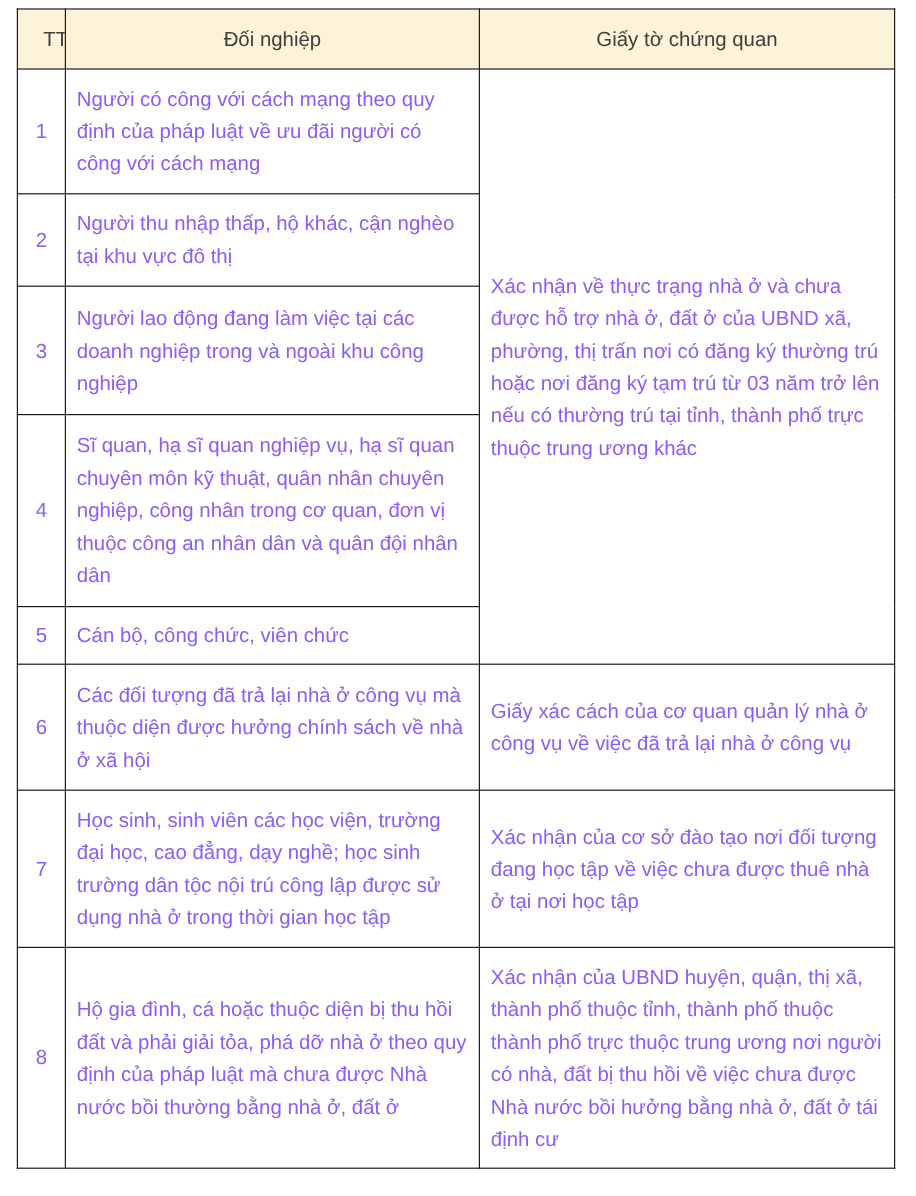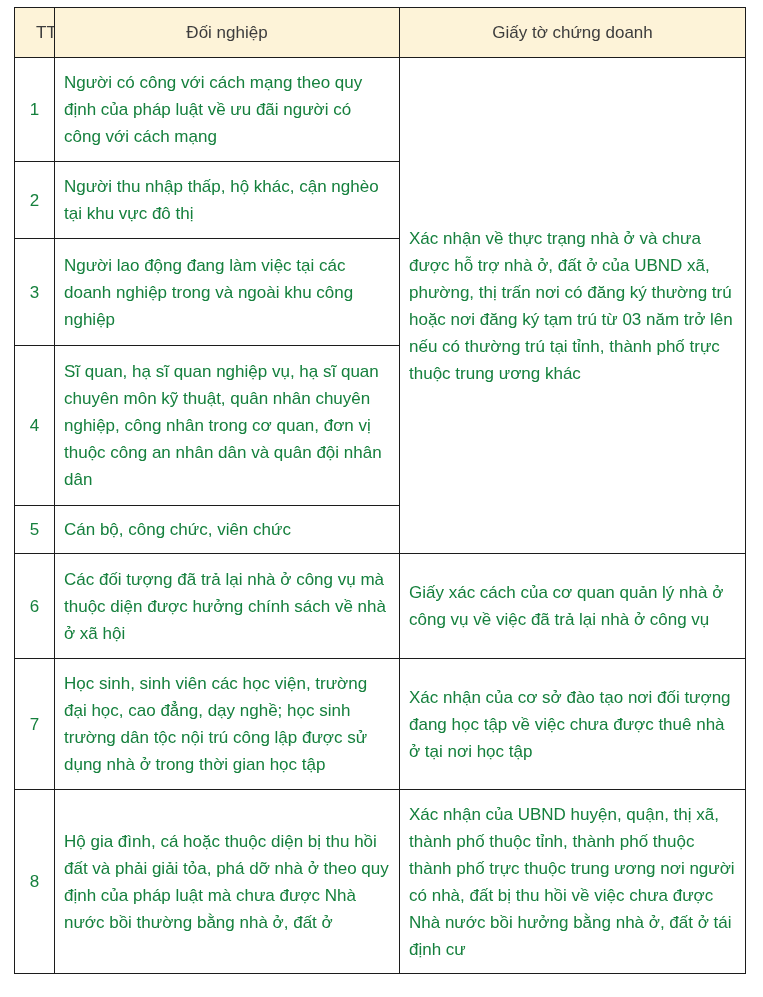--- a/index.html
+++ b/index.html
@@ -24,21 +24,21 @@
   table.doc-table col.c-dt  { width: 345px; }
   table.doc-table col.c-gt  { width: 346px; }
 
   table.doc-table th,
   table.doc-table td {
     border: 1.5px solid #1c1c1c;
     vertical-align: middle;
     box-sizing: border-box;
     font-size: 17px;
     line-height: 27px;
-    color: #15803d;
+    color: #8b5cf6;
     overflow: hidden;
   }
   table.doc-table th {
     background: #fdf3d8;
     font-weight: normal;
     color: #3d3d3d;
     text-align: center;
     padding: 4px 21px;
   }
   td.tt-cell {
@@ -66,21 +66,21 @@
   <table class="doc-table">
     <colgroup>
       <col class="c-tt">
         <col class="c-dt">
         <col class="c-gt">
     </colgroup>
     <tbody>
       <tr class="r-head">
         <th>TT</th>
         <th>Đối nghiệp</th>
-        <th>Giấy tờ chứng doanh</th>
+        <th>Giấy tờ chứng quan</th>
       </tr>
 
       <tr class="r-1">
         <td class="tt-cell">1</td>
         <td class="text-cell">Người có công với cách mạng theo quy định của pháp luật về ưu đãi người có công với cách mạng</td>
         <td class="text-cell" rowspan="5">Xác nhận về thực trạng nhà ở và chưa được hỗ trợ nhà ở, đất ở của UBND xã, phường, thị trấn nơi có đăng ký thường trú hoặc nơi đăng ký tạm trú từ 03 năm trở lên nếu có thường trú tại tỉnh, thành phố trực thuộc trung ương khác</td>
       </tr>
 
       <tr class="r-2">
         <td class="tt-cell">2</td>

